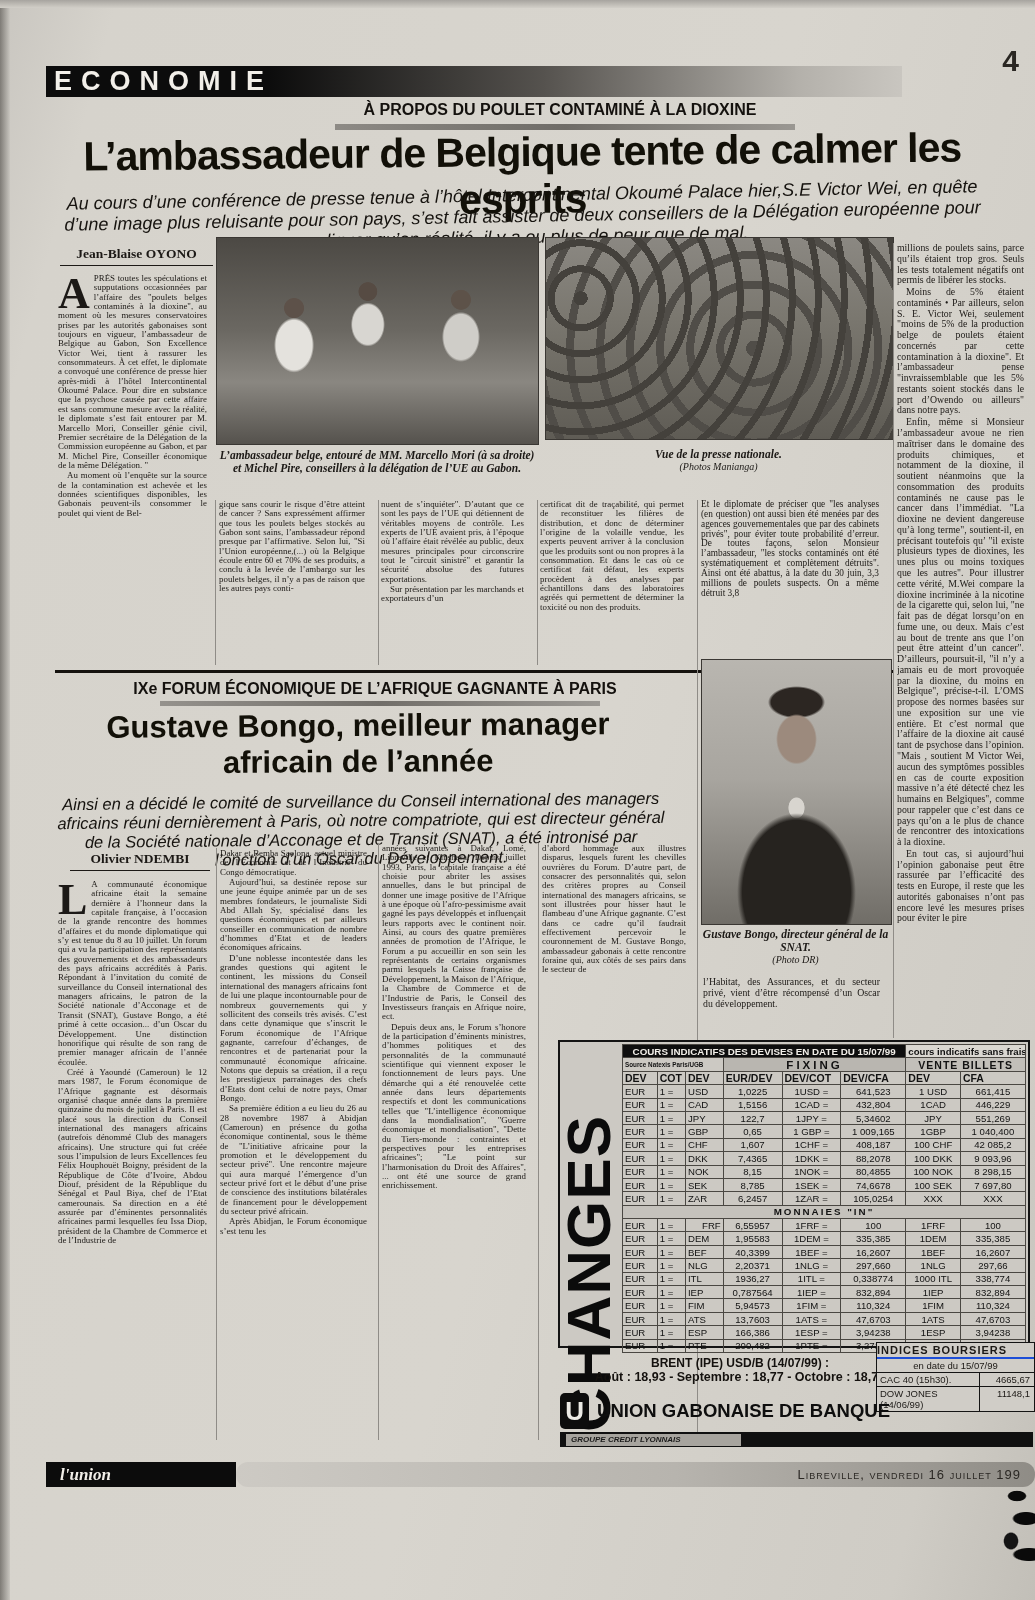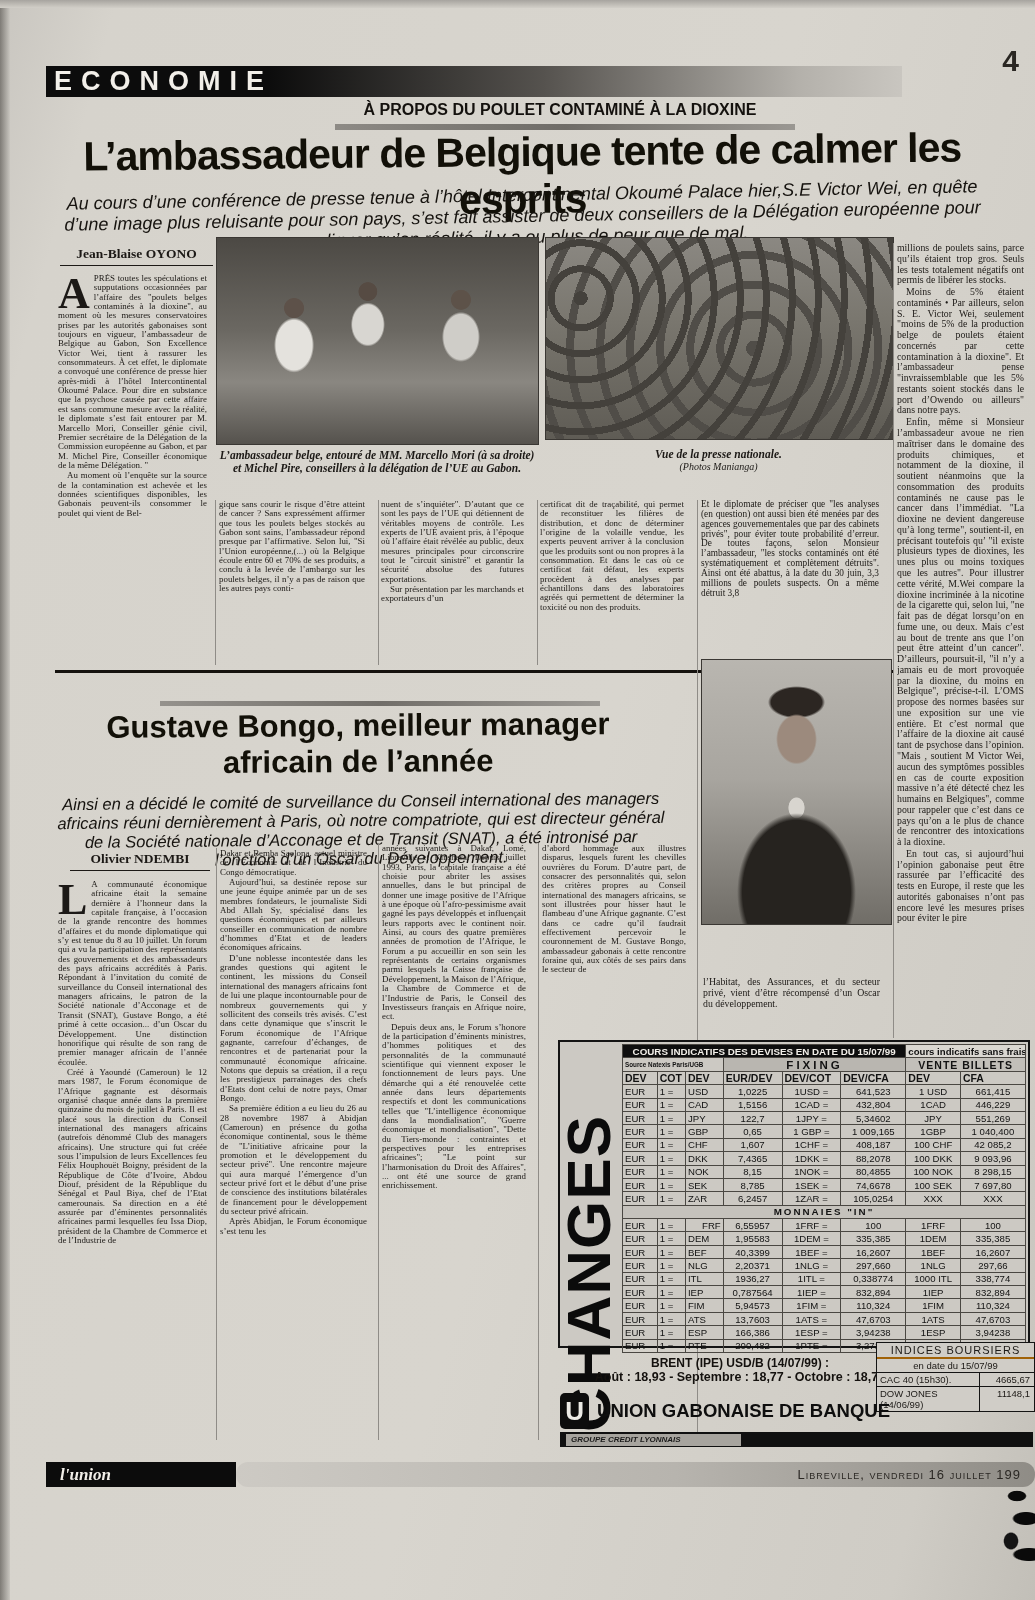--- a/index.html
+++ b/index.html
@@ -116,22 +116,22 @@
   .fxtable .fixing{background:#b9b6b0;font-weight:700;font-size:11.5px;letter-spacing:3px;}
   .fxtable .vente{background:#c2bfb9;font-weight:700;font-size:10.5px;letter-spacing:1px;}
   .fxtable .hdr{font-weight:700;font-size:10.5px;text-align:left;}
   .fxtable .min{font-weight:700;font-size:9.8px;letter-spacing:2px;background:#c5c2bc;}
   .brent{position:absolute;left:565px;top:1356px;width:350px;text-align:center;
       font-family:"Liberation Sans",sans-serif;font-size:12px;color:#14110e;}
   .brent .l1{font-weight:700;}
   .brent .l2{font-weight:700;font-size:12.5px;}
   .indices{position:absolute;left:876px;top:1342px;width:157px;border:1px solid #141414;
       font-family:"Liberation Sans",sans-serif;font-size:9.5px;background:#d0cdc7;}
-  .indices .ititle{font-weight:400;text-align:center;font-size:11px;letter-spacing:1px;
-      border-bottom:2px solid #a16207;padding:1px 0;}
+  .indices .ititle{font-weight:700;font-size:11px;letter-spacing:1px;
+      border-bottom:2px solid #1d4ed8;padding:1px 0;}
   .indices .isub{text-align:center;border-bottom:1px solid #141414;padding:1px 0;font-size:9.5px;}
   .irow{display:flex;border-bottom:1px solid #141414;}
   .irow:last-child{border-bottom:none;}
   .irow .il{flex:1;padding:1px 3px;border-right:1px solid #141414;}
   .irow .iv{width:46px;text-align:right;padding:1px 4px;}
   .ugb{position:absolute;left:560px;top:1390px;width:330px;height:42px;display:flex;align-items:center;}
   .ugb-logo{width:36px;height:36px;background:#0d0d0d;border-radius:5px;color:#ecebe6;display:flex;
       align-items:center;justify-content:center;font-family:"Liberation Sans",sans-serif;
       font-weight:700;font-size:26px;}
   .ugb-name{font-family:"Liberation Sans",sans-serif;font-weight:700;font-size:18.5px;margin-left:8px;
@@ -208,20 +208,21 @@
       <p>En tout cas, si aujourd’hui l’opinion gabonaise peut être rassurée par l’efficacité des tests en Europe, il reste que les autorités gabonaises n’ont pas encore levé les mesures prises pour éviter le pire</p>
     </div>
 
   <div class="vrule r1"></div>
   <div class="vrule r2"></div>
   <div class="vrule r3"></div>
   <div class="vrule r4"></div>
   <div class="vrule r5"></div>
 
   <div class="divider2"></div>
+  <div class="kicker2">IXe FORUM ÉCONOMIQUE DE L’AFRIQUE GAGNANTE À PARIS</div>
   <div class="kbar2"></div>
   <div class="headline2">Gustave Bongo, meilleur manager africain de l’année</div>
   <div class="standfirst2">Ainsi en a décidé le comité de surveillance du Conseil international des managers africains réuni dernièrement à Paris, où notre compatriote, qui est directeur général de la Société nationale d’Acconage et de Transit (SNAT), a été intronisé par l’onction d’un Oscar du Développement.</div>
 
   <div class="byline b2" style="position:absolute;">Olivier NDEMBI</div>
   <div class="col c2-1">
     <span class="dropcap">L</span>
     <span><p>A communauté économique africaine était la semaine dernière à l’honneur dans la capitale française, à l’occasion de la grande rencontre des hommes d’affaires et du monde diplomatique qui s’y est tenue du 8 au 10 juillet. Un forum qui a vu la participation des représentants des gouvernements et des ambassadeurs des pays africains accrédités à Paris. Répondant à l’invitation du comité de surveillance du Conseil international des managers africains, le patron de la Société nationale d’Acconage et de Transit (SNAT), Gustave Bongo, a été primé à cette occasion... d’un Oscar du Développement. Une distinction honorifique qui résulte de son rang de premier manager africain de l’année écoulée.</p><p>Créé à Yaoundé (Cameroun) le 12 mars 1987, le Forum économique de l’Afrique gagnante est désormais organisé chaque année dans la première quinzaine du mois de juillet à Paris. Il est placé sous la direction du Conseil international des managers africains (autrefois dénommé Club des managers africains). Une structure qui fut créée sous l’impulsion de leurs Excellences feu Félix Houphouët Boigny, président de la République de Côte d’Ivoire, Abdou Diouf, président de la République du Sénégal et Paul Biya, chef de l’Etat camerounais. Sa direction en a été assurée par d’éminentes personnalités africaines parmi lesquelles feu Issa Diop, président de la Chambre de Commerce et de l’Industrie de</p></span>
   </div>
   <div class="col c2-2">
@@ -233,20 +234,24 @@
     </div>
   <div class="col c2-3">
       <p>années suivantes à Dakar, Lomé, Libreville et Kinshasa. Depuis juillet 1993, Paris, la capitale française a été choisie pour abriter les assises annuelles, dans le but principal de donner une image positive de l’Afrique à une époque où l’afro-pessimisme avait gagné les pays développés et influençait leurs rapports avec le continent noir. Ainsi, au cours des quatre premières années de promotion de l’Afrique, le Forum a pu accueillir en son sein les représentants de certains organismes parmi lesquels la Caisse française de Développement, la Maison de l’Afrique, la Chambre de Commerce et de l’Industrie de Paris, le Conseil des Investisseurs français en Afrique noire, ect.</p>
       <p>Depuis deux ans, le Forum s’honore de la participation d’éminents ministres, d’hommes politiques et des personnalités de la communauté scientifique qui viennent exposer le fonctionnement de leurs pays. Une démarche qui a été renouvelée cette année dans leurs départements respectifs et dont les communications telles que "L’intelligence économique dans la mondialisation", "Guerre économique et mondialisation", "Dette du Tiers-monde : contraintes et perspectives pour les entreprises africaines"; "Le point sur l’harmonisation du Droit des Affaires", ... ont été une source de grand enrichissement.</p>
     </div>
   <div class="col c2-4">
       <p>d’abord hommage aux illustres disparus, lesquels furent les chevilles ouvrières du Forum. D’autre part, de consacrer des personnalités qui, selon des critères propres au Conseil international des managers africains, se sont illustrées pour hisser haut le flambeau d’une Afrique gagnante. C’est dans ce cadre qu’il faudrait effectivement percevoir le couronnement de M. Gustave Bongo, ambassadeur gabonais à cette rencontre foraine qui, aux côtés de ses pairs dans le secteur de</p>
     </div>
 
   <div class="photo photoB"></div>
+  <div class="caption capB">
+    <span>Gustave Bongo, directeur général de la SNAT.</span>
+    <span class="credit">(Photo DR)</span>
+  </div>
   <div class="col c2-5">
       <p>l’Habitat, des Assurances, et du secteur privé, vient d’être récompensé d’un Oscar du développement.</p>
     </div>
 
   <div class="vrule r6"></div>
   <div class="vrule r7"></div>
   <div class="vrule r8"></div>
   <div class="vrule r9"></div>
 
   <div class="fxbox">

